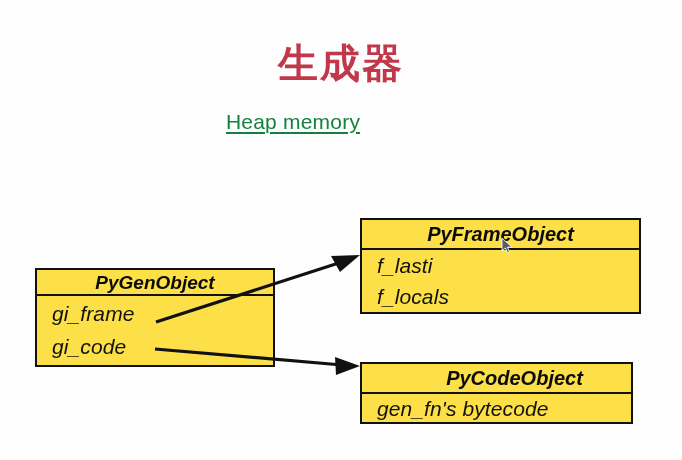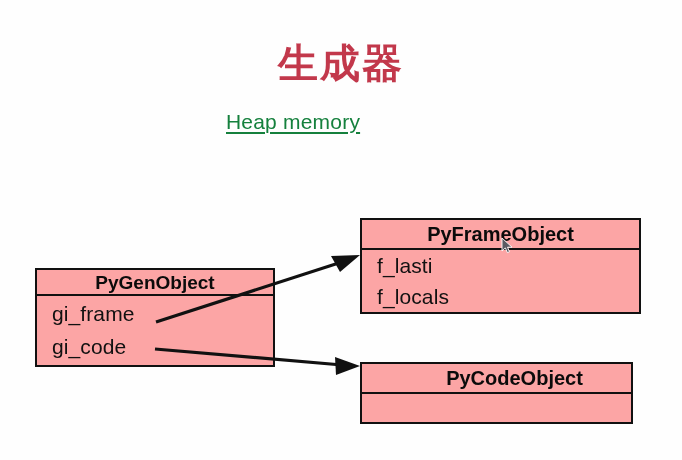--- a/index.html
+++ b/index.html
@@ -48,22 +48,23 @@
     text-underline-offset: 3px;
     text-decoration-thickness: 2px;
     letter-spacing: 0.2px;
     white-space: nowrap;
   }
   
   .struct-box {
     position: absolute;
     box-sizing: border-box;
     border: 2.5px solid #111111;
-    background: #fca5a5;
+    background: #fde047;
     z-index: 3;
+    font-style: italic;
   }
   .struct-header {
     box-sizing: border-box;
     border-bottom: 2.5px solid #111111;
     text-align: center;
     font-weight: bold;
     color: #0b0b0b;
     white-space: nowrap;
     overflow: hidden;
   }
@@ -173,20 +174,23 @@
   <div id="box-frame" class="struct-box">
     <div class="struct-header">PyFrameObject</div>
     <div class="struct-fields">
       <div class="struct-field">f_lasti</div>
       <div class="struct-field">f_locals</div>
     </div>
   </div>
 
   <div id="box-code" class="struct-box">
     <div class="struct-header">PyCodeObject</div>
+    <div class="struct-fields">
+      <div class="struct-field">gen_fn's bytecode</div>
+    </div>
   </div>
 
   <svg id="arrows" viewBox="0 0 682 460">
 
     <g>
       <line x1="156" y1="322" x2="348" y2="260" stroke="#111111" stroke-width="3.2" stroke-linecap="butt"></line>
       <polygon points="360,255 331,256 340,272" fill="#111111"></polygon>
     </g>
 
     <g>

